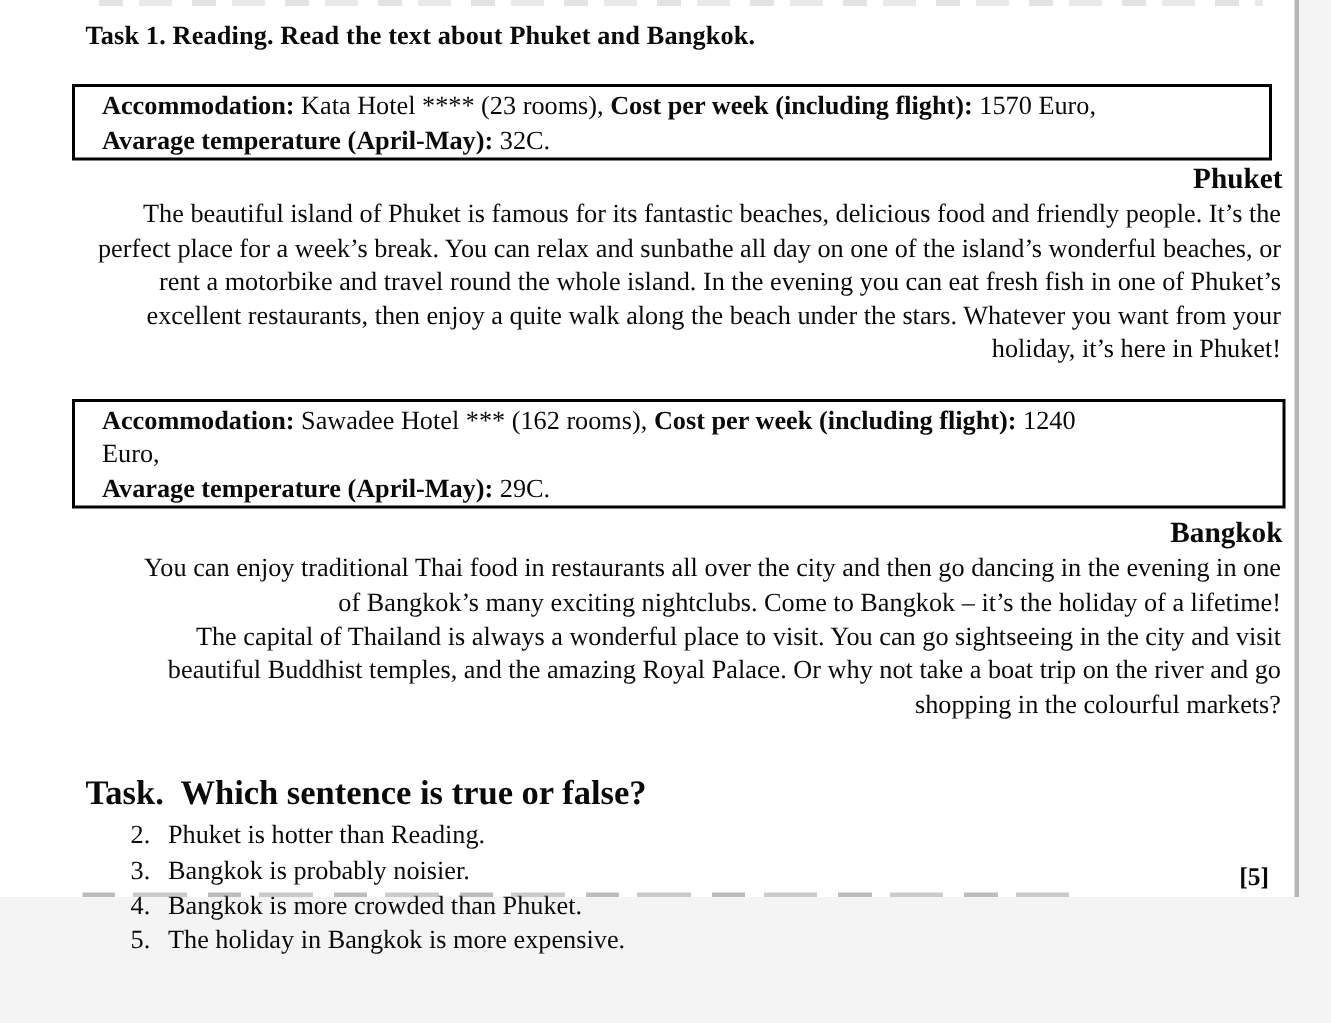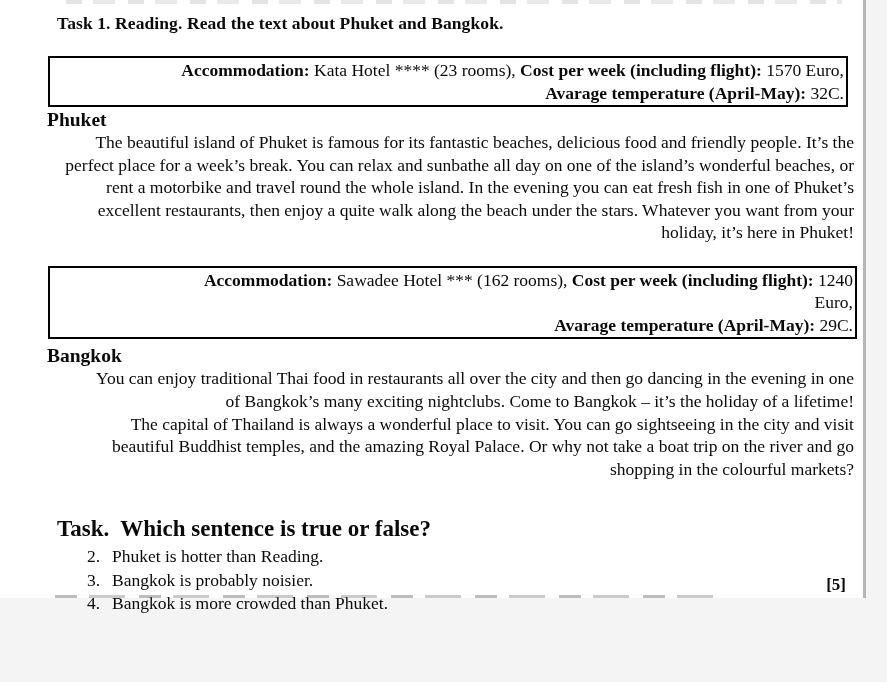--- a/index.html
+++ b/index.html
@@ -39,31 +39,31 @@
 
   .doc-title {
     margin: 12px 0 0 10px;
     font-size: 17.5px; font-weight: bold;
     line-height: 22px;
     letter-spacing: 0.1px;
   }
   .info-box {
     border: 2px solid #000;
     margin-left: 1px;
-    text-align: right;
+    text-align: left;
     font-size: 17.5px;
     line-height: 22.5px;
-    padding: 1px 2px;
+    padding: 1px 18px;
   }
   .info-box .line { white-space: nowrap; }
   .box-kata { margin-top: 22px; width: 800px; }
   .box-sawadee { margin-top: 22px; width: 809px; }
 
   .section-heading {
-    text-align: left;
+    text-align: right;
     font-size: 19.5px; font-weight: bold;
     line-height: 23px;
     margin-top: 1px;
     width: 808px;
   }
   .section-heading.bangkok { margin-top: 5px; }
 
   .para {
     width: 807px;
     font-size: 17.5px;
@@ -124,20 +124,21 @@
 
     <div class="para indent-md">You can enjoy traditional Thai food in restaurants all over the city and then go dancing in the evening in one of Bangkok’s many exciting nightclubs. Come to Bangkok – it’s the holiday of a lifetime!</div>
     <div class="para indent-lg">The capital of Thailand is always a wonderful place to visit. You can go sightseeing in the city and visit beautiful Buddhist temples, and the amazing Royal Palace. Or why not take a boat trip on the river and go shopping in the colourful markets?</div>
 
     <div class="task-heading">Task.&nbsp; Which sentence is true or false?</div>
 
     <div class="task-list">
       <div class="task-item"><span class="num">2.</span><span>Phuket is hotter than Reading.</span></div>
       <div class="task-item"><span class="num">3.</span><span>Bangkok is probably noisier.</span></div>
       <div class="task-item"><span class="num">4.</span><span>Bangkok is more crowded than Phuket.</span></div>
+      <div class="task-item"><span class="num">5.</span><span>The holiday in Bangkok is more expensive.</span></div>
     </div>
 
   </div>
 
   <div class="marks-badge">[5]</div>
 
   <div class="ghost bottom"></div>
 </div>
 
 <div class="app-bg"></div>

